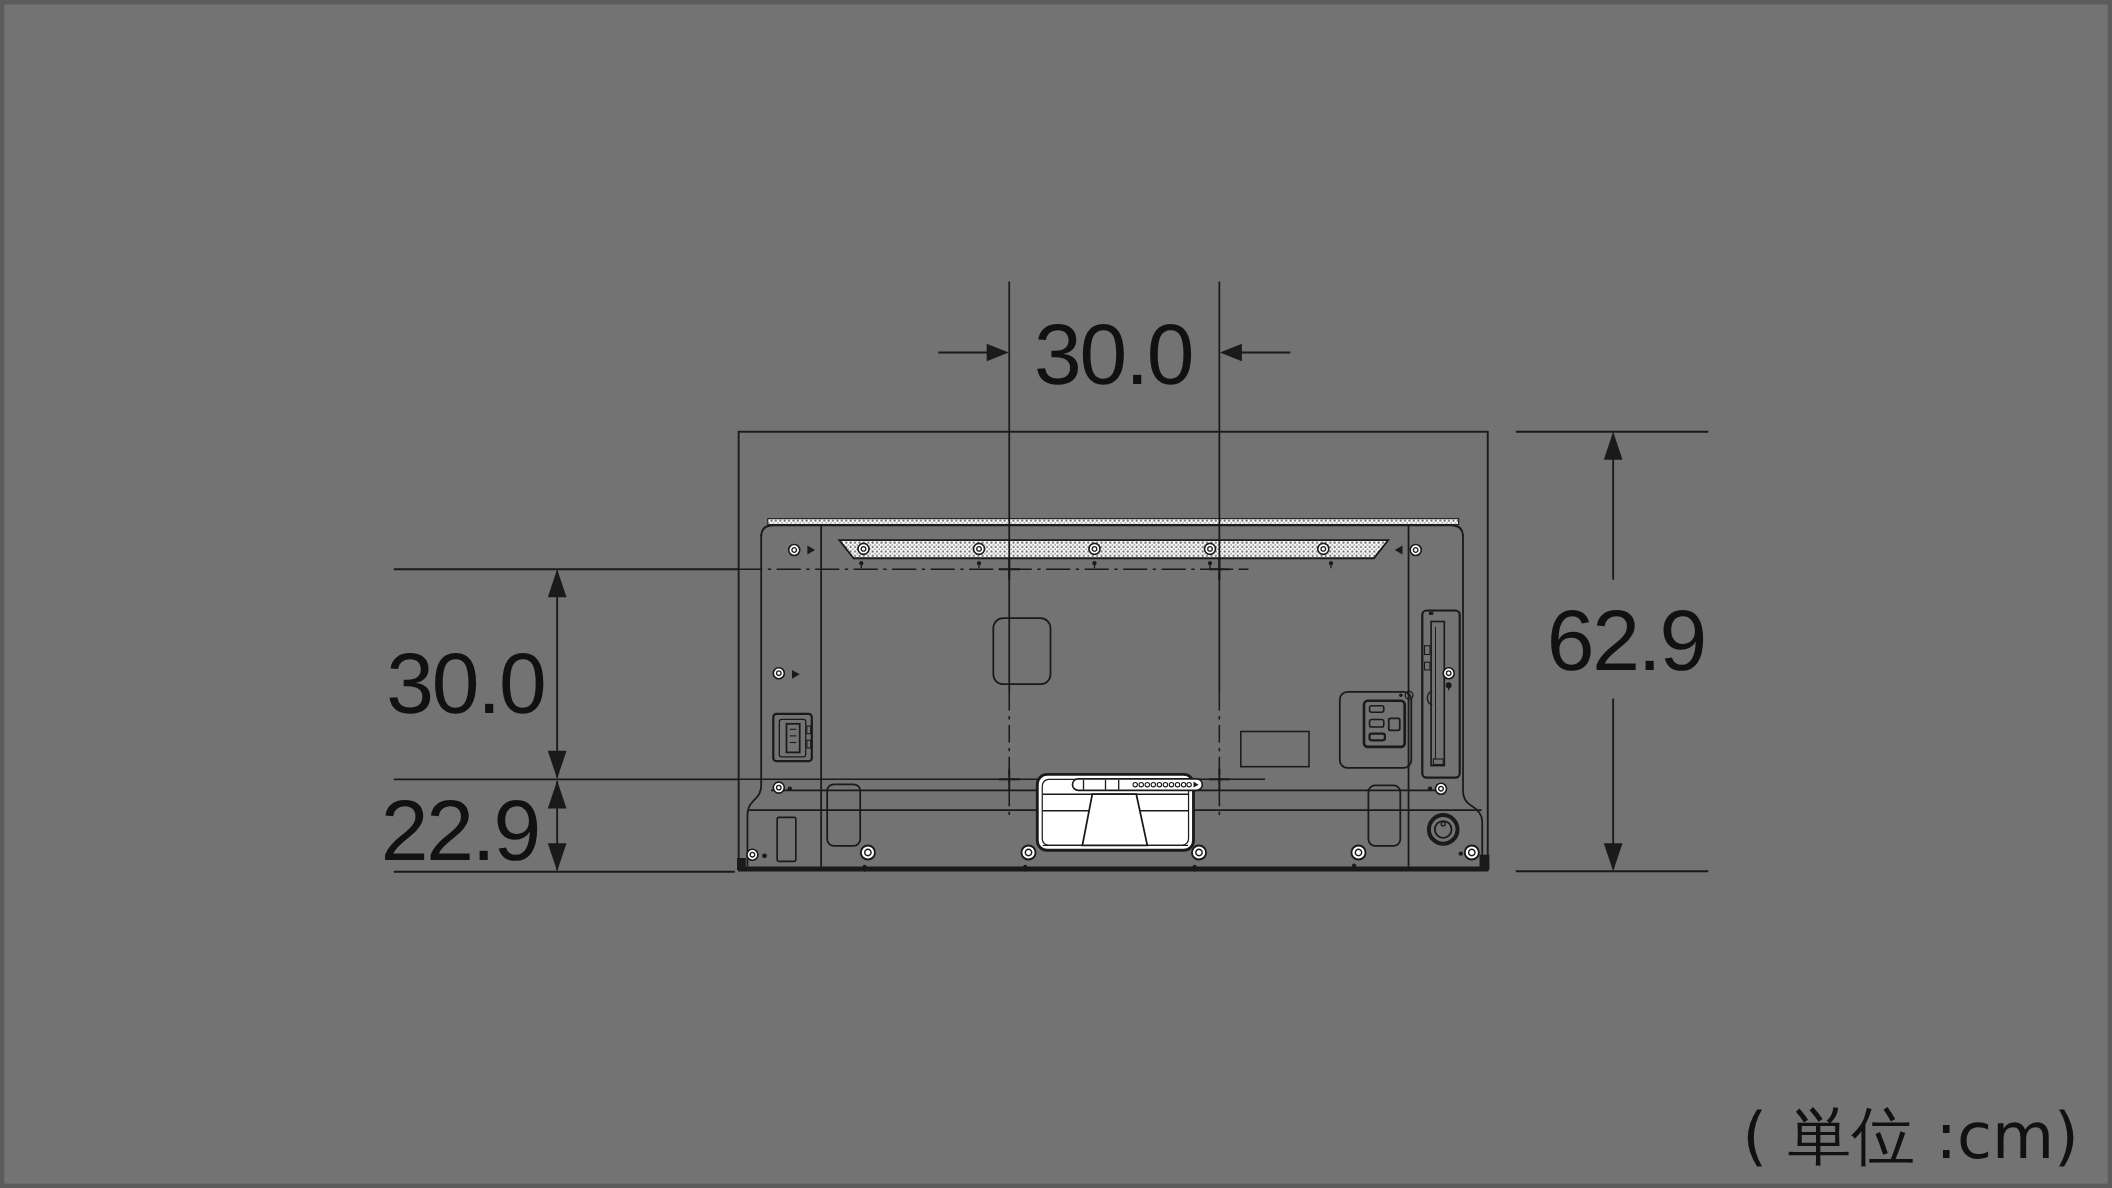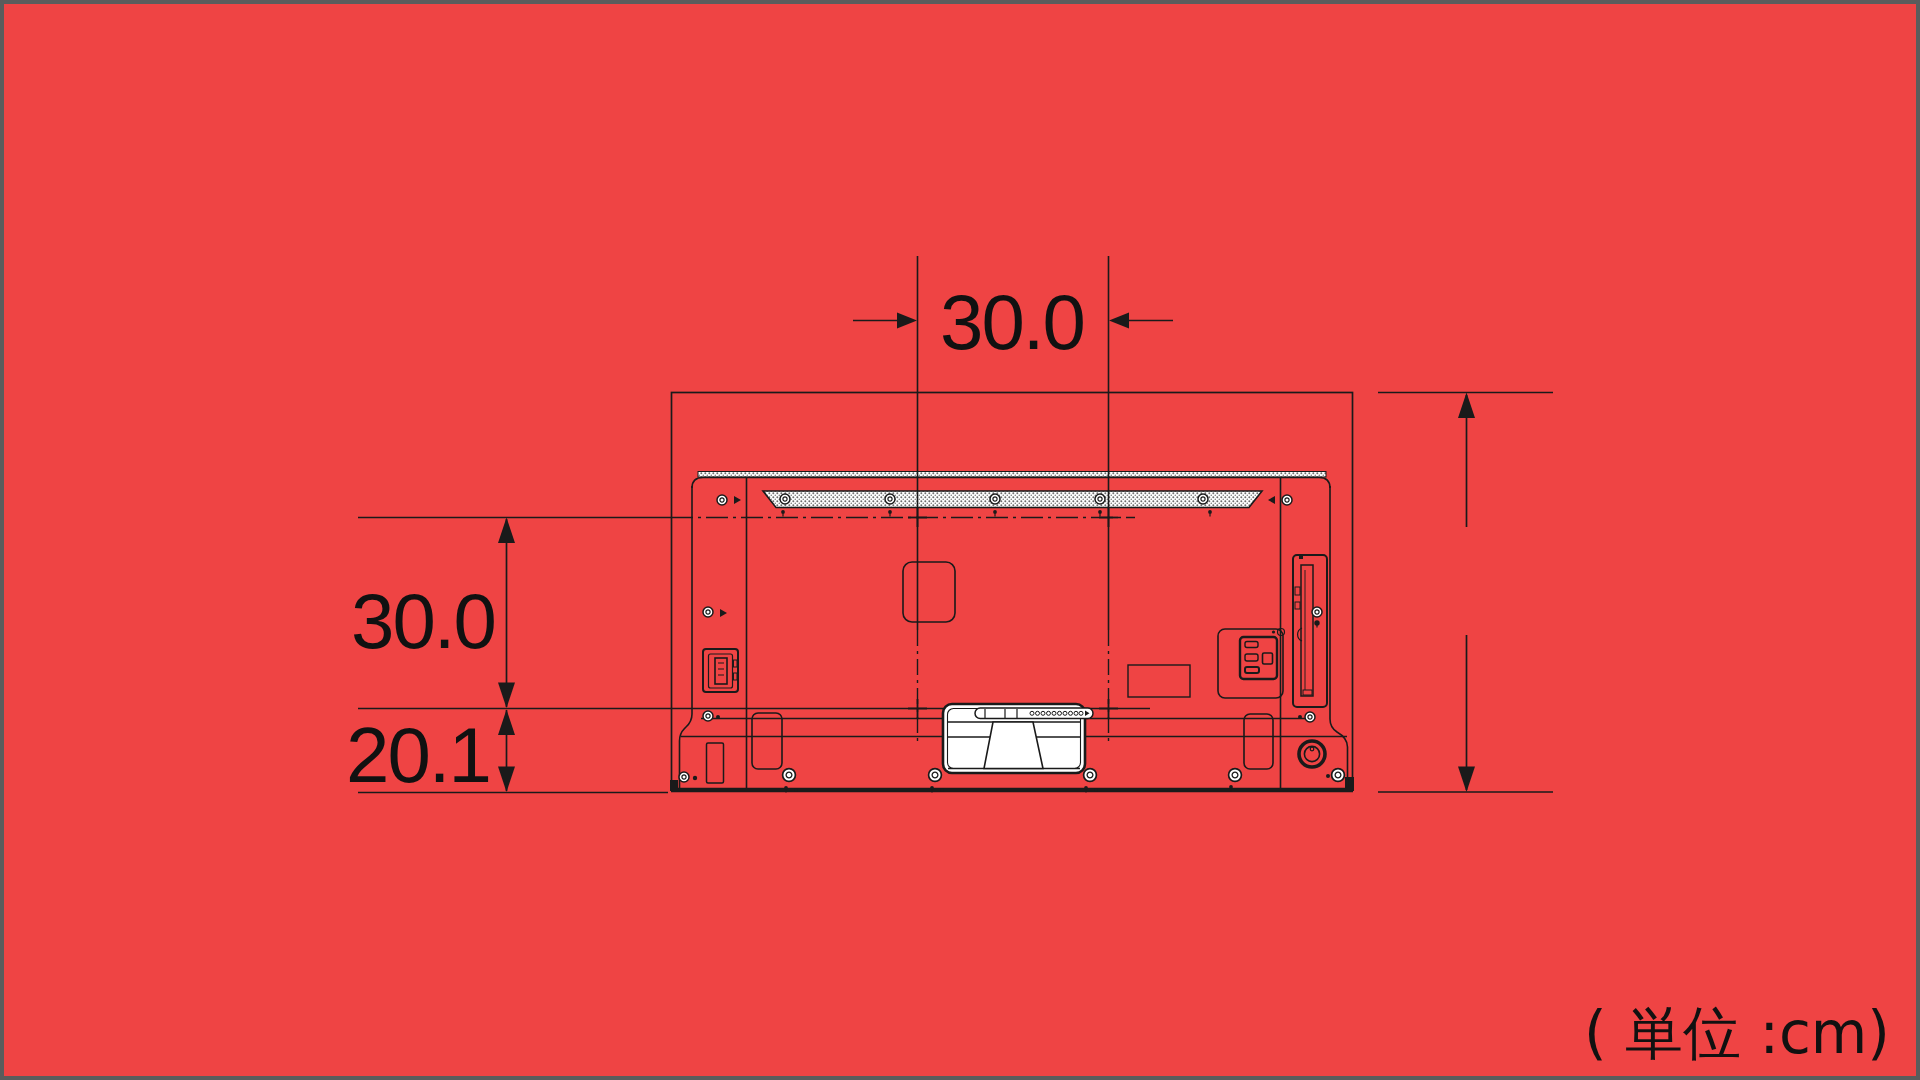--- a/index.html
+++ b/index.html
@@ -1,17 +1,17 @@
 <!DOCTYPE html>
 <html><head>
 <meta charset="utf-8">
 <style>
   html,body{margin:0;padding:0;background:#ffffff;}
   .stage{
-    position:relative;width:1920px;height:1080px;background:#ef4444;
+    position:relative;width:1920px;height:1080px;background:#737373;
     font-family:"Liberation Sans","DejaVu Sans",sans-serif;
     overflow:hidden;
   }
   .frame{position:absolute;inset:0;border:4px solid #5c5c5c;pointer-events:none;}
   .art{position:absolute;left:0;top:0;}
   .dim-label{
     position:absolute;color:#111;font-size:78px;letter-spacing:-2px;
     text-align:center;line-height:82px;white-space:nowrap;
   }
   .unit-note{
@@ -246,19 +246,20 @@
       <line x1="1466.5" y1="635" x2="1466.5" y2="790"></line>
       <polygon points="1466.5,392.5 1458,418 1475,418" stroke="none"></polygon>
       <polygon points="1466.5,792 1458,766.5 1475,766.5" stroke="none"></polygon>
     </g>
   </svg>
 
   <div class="dim-label" style="left:862px;top:281px;width:300px;">30.0</div>
 
   <div class="dim-label" style="left:273px;top:580px;width:300px;">30.0</div>
 
-  <div class="dim-label" style="left:268px;top:714px;width:300px;">20.1</div>
-
+  <div class="dim-label" style="left:268px;top:714px;width:300px;">22.9</div>
+
+  <div class="dim-label" style="left:1328px;top:541px;width:300px;">62.9</div>
 
   <div class="unit-note" style="left:1560px;top:1004px;width:330px;">( 単位 :cm)</div>
 
   <div class="frame"></div>
 </div>
 
 </body></html>

